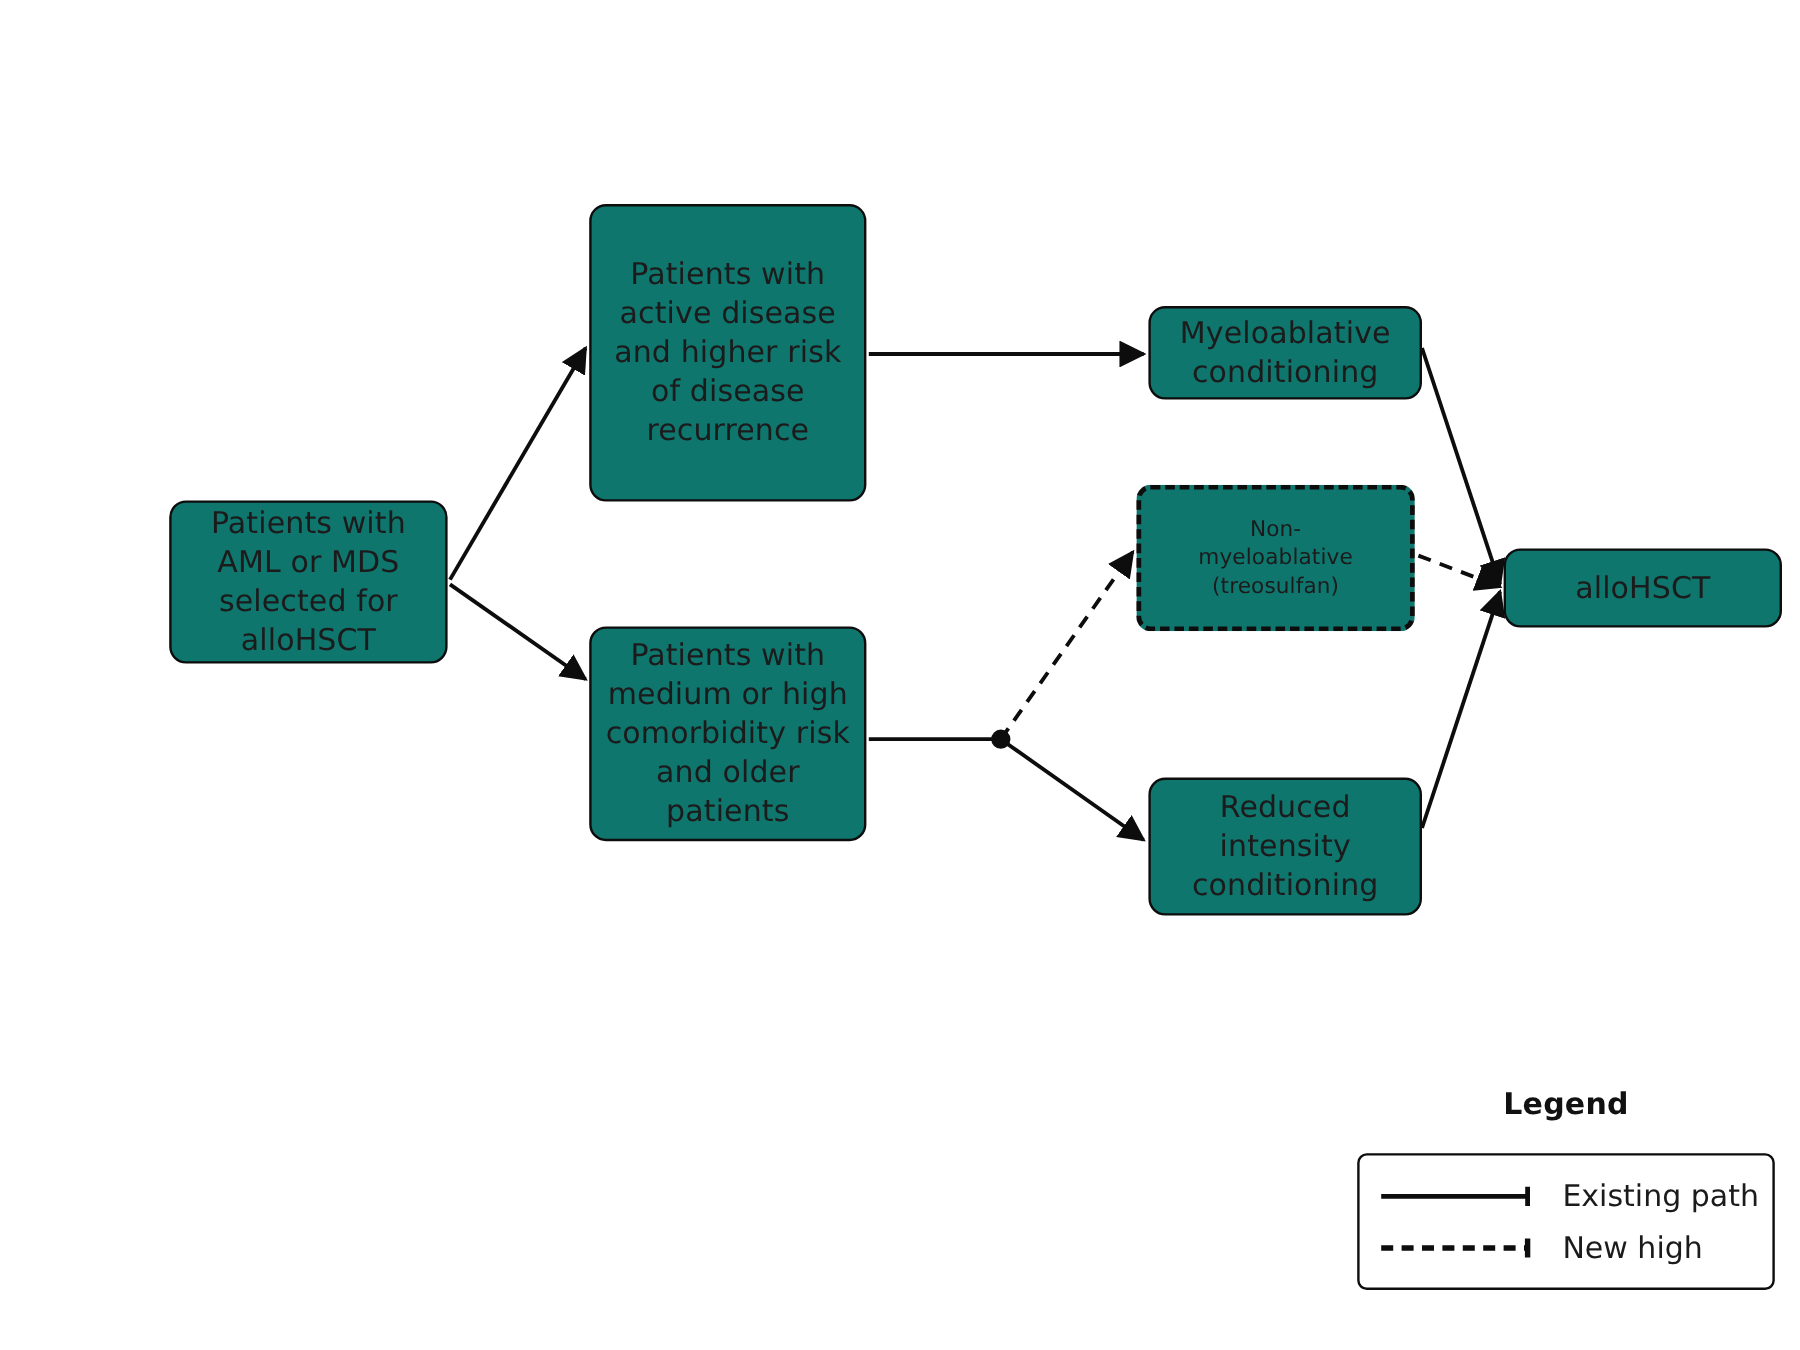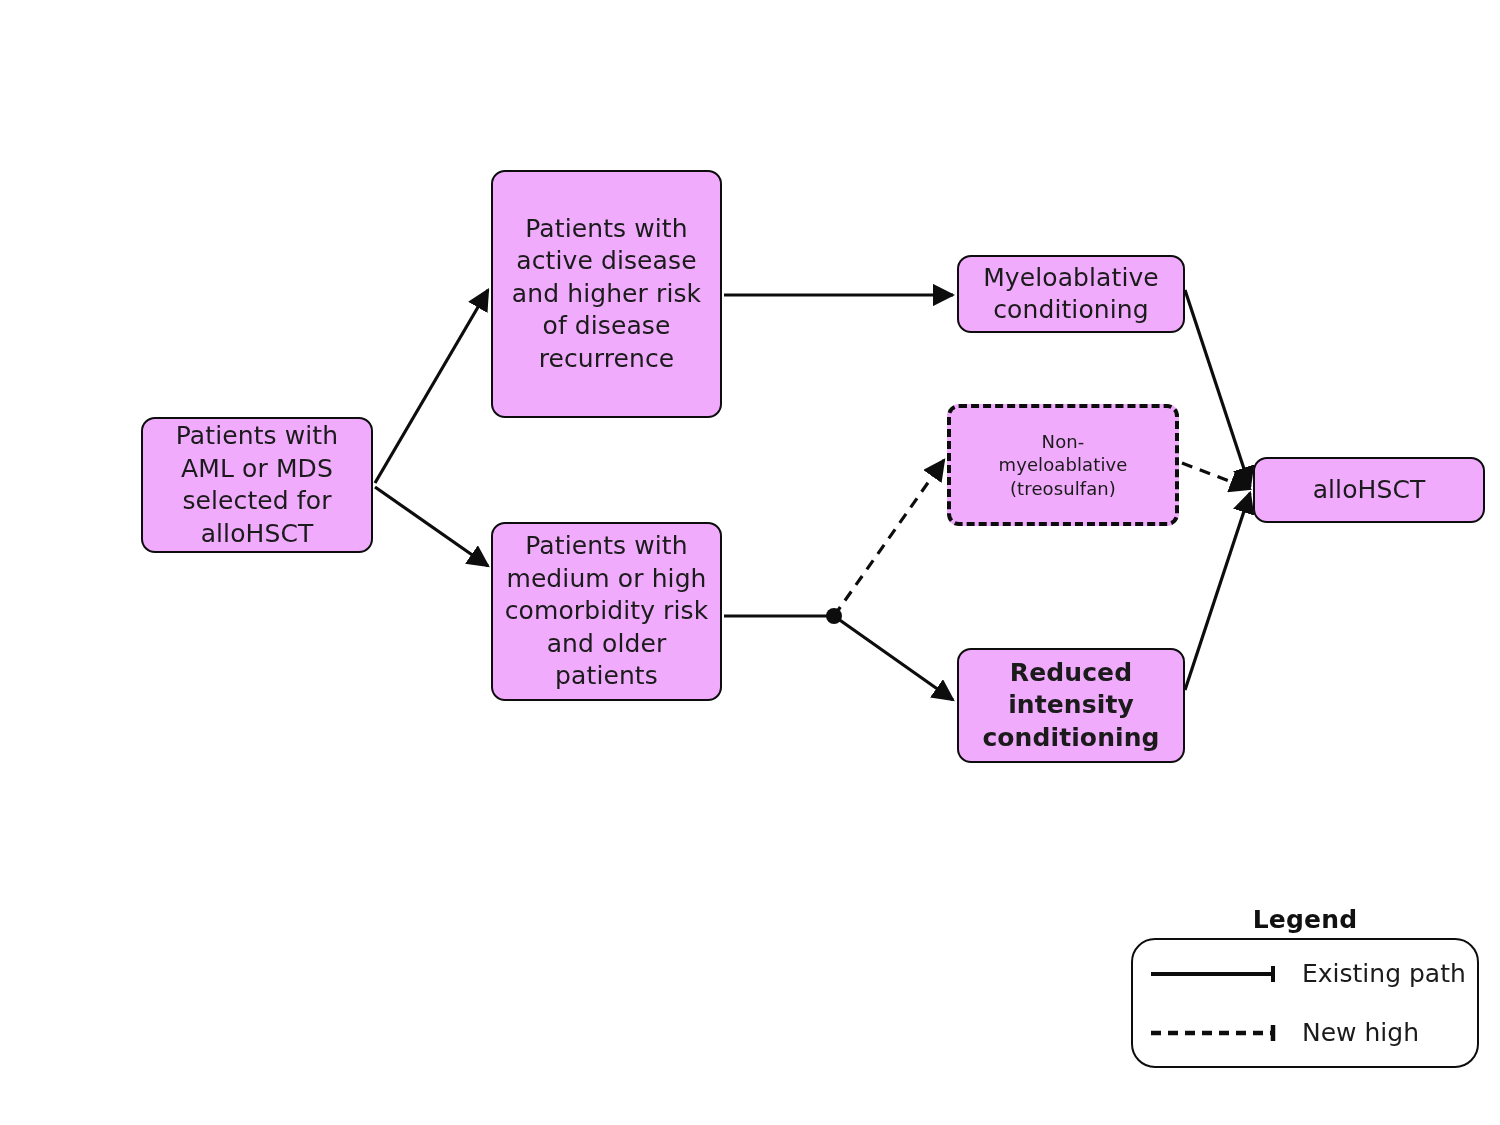--- a/index.html
+++ b/index.html
@@ -24,65 +24,65 @@
     pointer-events: none;
   }
   .node {
     position: absolute;
     box-sizing: border-box;
     display: flex;
     align-items: center;
     justify-content: center;
     text-align: center;
     color: #1b1b1b;
-    background: #f0abfc;
+    background: #0f766e;
     border: 2.6px solid #0d0d0d;
     border-radius: 14px;
     line-height: 1.30;
     white-space: pre-line;
     letter-spacing: 0.1px;
     z-index: 2;
   }
   .node.dashed {
     border-style: dashed;
     border-width: 4px;
     border-radius: 12px;
   }
   #n-source   { left:141px; top:417px; width:232px; height:136px; font-size:25px; }
   #n-active   { left:491px; top:170px; width:231px; height:248px; font-size:25px; }
   #n-comorb   { left:491px; top:522px; width:231px; height:179px; font-size:25px; }
   #n-mac      { left:957px; top:255px; width:228px; height:78px;  font-size:25px; }
   #n-nma      { left:947px; top:404px; width:232px; height:122px; font-size:18px; }
-  #n-ric      { left:957px; top:648px; width:228px; height:115px; font-size:25px;font-weight:bold; }
+  #n-ric      { left:957px; top:648px; width:228px; height:115px; font-size:25px; }
   #n-allo     { left:1253px; top:457px; width:232px; height:66px; font-size:25px; }
 
   #legend-wrap {
     position: absolute;
     left: 1131px;
     top: 905px;
     width: 348px;
     z-index: 3;
   }
   #legend-title {
     text-align: center;
     font-size: 25px;
     font-weight: bold;
     color: #111111;
-    margin-bottom: 4px;
+    margin-bottom: 27px;
     letter-spacing: 0.2px;
   }
   #legend-box {
     box-sizing: border-box;
     border: 2.6px solid #0d0d0d;
-    border-radius: 24px;
+    border-radius: 8px;
     background: #ffffff;
     padding: 19px 16px 19px 16px;
     display: flex;
     flex-direction: column;
-    gap: 30px;
+    gap: 14px;
   }
   .legend-row {
     display: flex;
     align-items: center;
     gap: 18px;
   }
   .legend-sample {
     width: 135px;
     height: 18px;
     flex: 0 0 135px;

